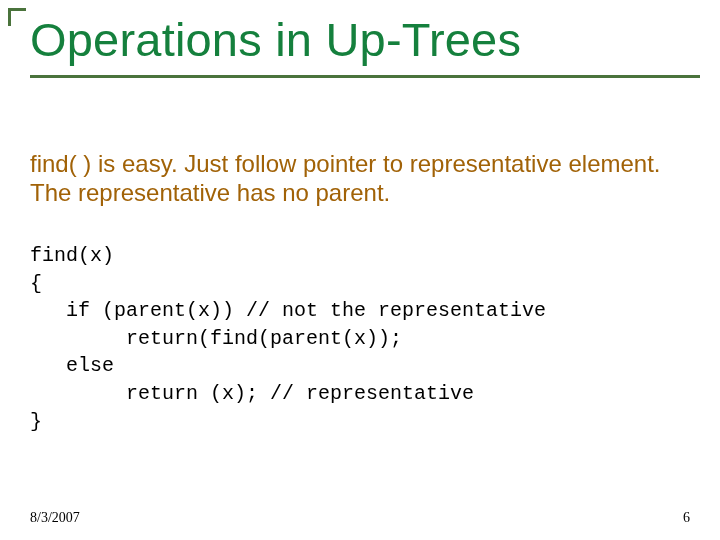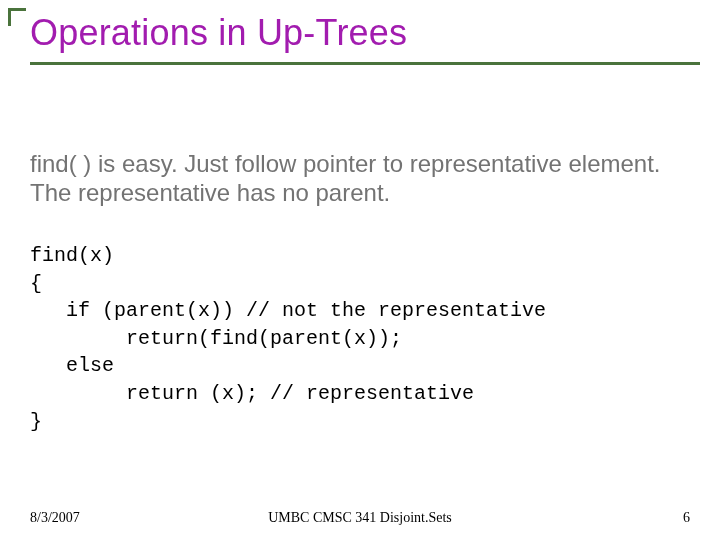--- a/index.html
+++ b/index.html
@@ -24,34 +24,34 @@
     .title-wrap {
       position: absolute;
       top: 12px;
       left: 30px;
       right: 20px;
       padding-bottom: 8px;
       border-bottom: 3px solid #4a733c;
     }
     .title {
       font-family: Arial, Helvetica, sans-serif;
-      font-size: 36px;
+      font-size: 47px;
       font-weight: 400;
-      color: #a21caf;
+      color: #15803d;
       letter-spacing: 0.2px;
     }
     .body-text {
       position: absolute;
       top: 150px;
       left: 30px;
       right: 30px;
       font-family: Arial, Helvetica, sans-serif;
       font-size: 24px;
       line-height: 1.2;
-      color: #737373;
+      color: #a16207;
     }
     .code-block {
       position: absolute;
       top: 242px;
       left: 30px;
       right: 14px;
       font-family: "Courier New", Courier, monospace;
       font-size: 20px;
       line-height: 1.38;
       white-space: pre;
@@ -89,15 +89,14 @@
 <div class="code-block">find(x)
 {
    if (parent(x)) // not the representative
         return(find(parent(x));
    else
         return (x); // representative
 }</div>
 
 <div class="footer">
   <span>8/3/2007</span>
-  <span class="footer-center">UMBC CMSC 341 Disjoint.Sets</span>
   <span>6</span>
 </div>
 
 </body></html>

